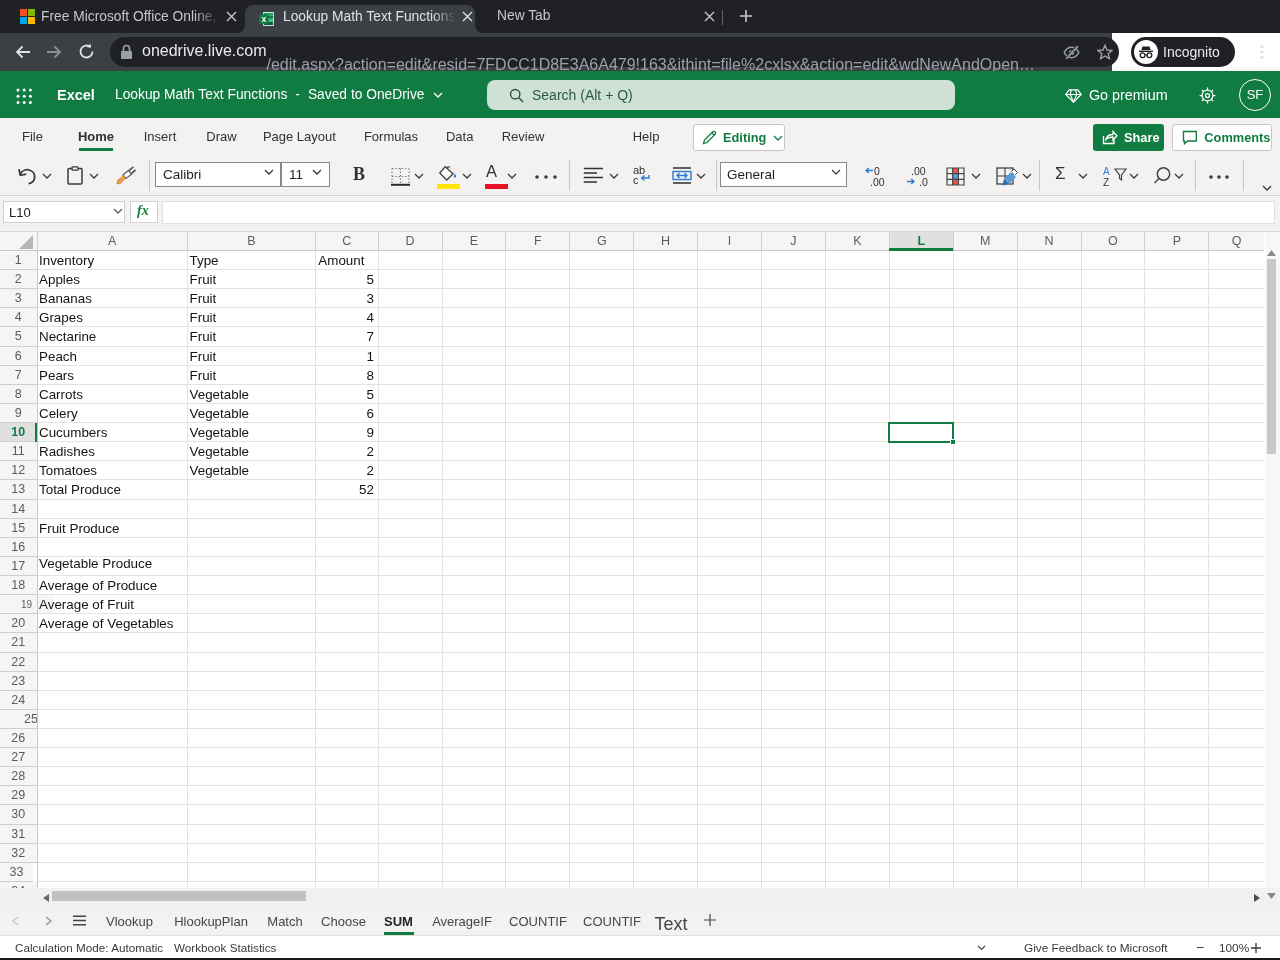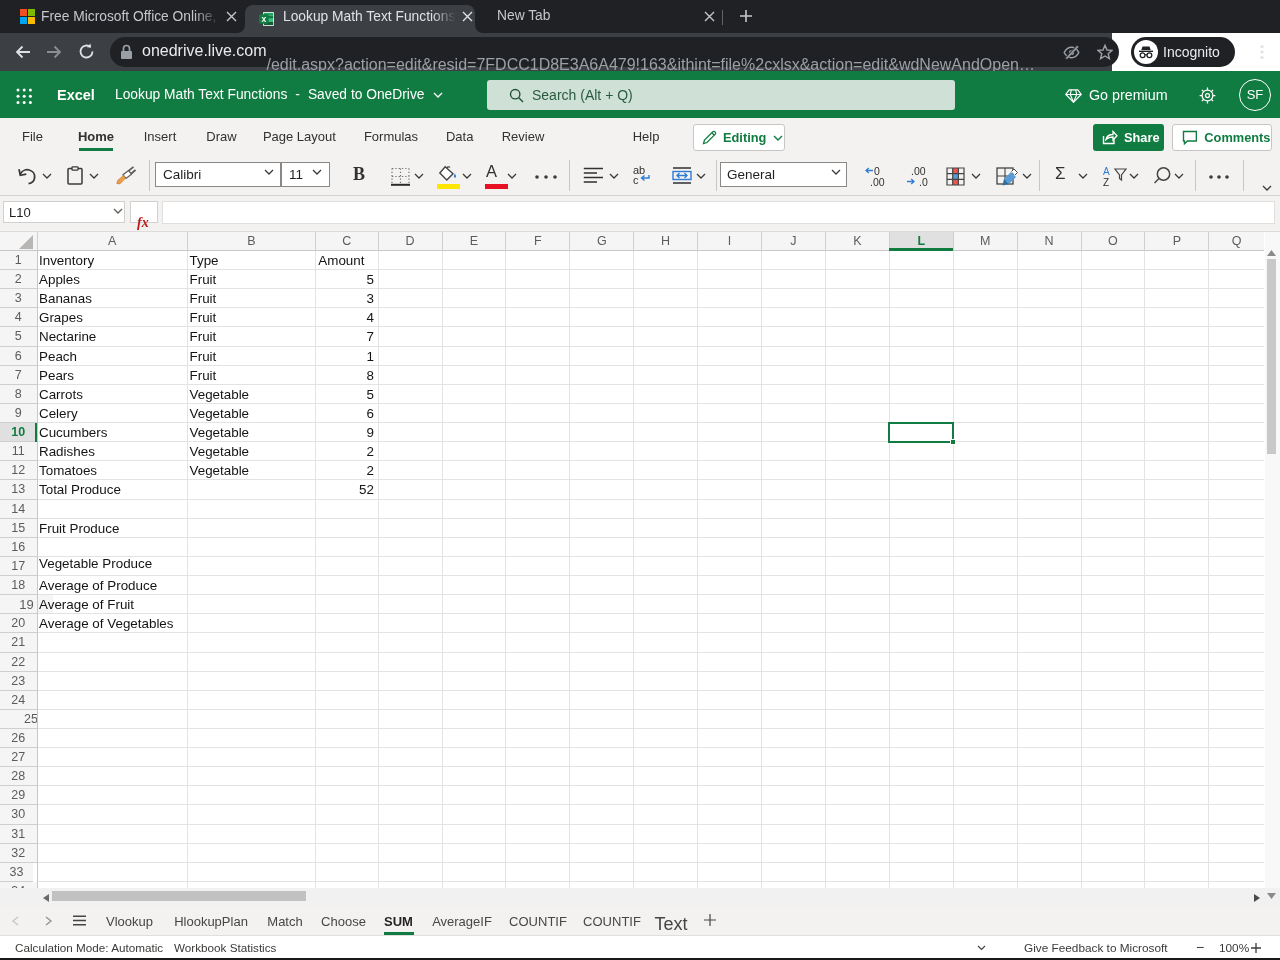--- a/index.html
+++ b/index.html
@@ -108,21 +108,21 @@
     </svg>
 <div class="abs" style="left:57px;top:15.5px;font-size:14.5px;font-weight:bold;color:#fff;">Excel</div>
 <div class="abs flex" style="left:115px;top:15px;height:17px;font-size:13.8px;color:#fff;">
       <span>Lookup Math Text Functions</span>
       <span style="margin:0 8px;">-</span>
       <span>Saved to OneDrive</span>
       <svg style="margin-left:8px" width="10" height="6" viewBox="0 0 10 6">
         <path d="M1 1 L5 5 L9 1" stroke="#fff" stroke-width="1.3" fill="none"></path>
       </svg>
     </div>
-<div class="abs flex" style="left:487px;top:9px;width:468px;height:30px;background:#cfe1d6;border-radius:3px;">
+<div class="abs flex" style="left:487px;top:9px;width:468px;height:30px;background:#cfe1d6;border-radius:8px;">
       <svg style="margin-left:22px" width="15" height="15" viewBox="0 0 15 15">
         <circle cx="6.2" cy="6.2" r="4.7" fill="none" stroke="#1f5136" stroke-width="1.4"></circle>
         <path d="M9.8 9.8 L14 14" stroke="#1f5136" stroke-width="1.4"></path>
       </svg>
       <span style="margin-left:8px;font-size:14px;color:#275a3e;">Search (Alt + Q)</span>
     </div>
 <svg class="abs" style="left:1065px;top:18px" width="17" height="14" viewBox="0 0 17 14">
       <path d="M4.2 0.8 h8.6 l3.4 4.7 L8.5 13.2 L0.8 5.5 Z" fill="none" stroke="#fff" stroke-width="1.2"></path>
       <path d="M0.8 5.5 h15.4 M6.3 0.8 L5.3 5.5 l3.2 7.7 l3.2 -7.7 L10.7 0.8" fill="none" stroke="#fff" stroke-width="1.1"></path>
     </svg>
@@ -316,21 +316,21 @@
       <path d="M1 1 L5 5 L9 1" stroke="#3b3a39" stroke-width="1.3" fill="none"></path>
     </svg>
 </div>
 <div class="abs" style="left:0;top:196px;width:1280px;height:35px;background:#f3f2f1;">
 <div class="abs" style="left:3px;top:5px;width:122px;height:22px;background:#fff;border:1px solid #d2d0ce;"></div>
 <div class="abs" style="left:9px;top:9px;font-size:13px;color:#201f1e;">L10</div>
 <svg class="abs" style="left:113px;top:12px" width="10" height="6" viewBox="0 0 10 6">
       <path d="M1 1 L5 5 L9 1" stroke="#5f5e5c" stroke-width="1.3" fill="none"></path>
     </svg>
 <div class="abs" style="left:130px;top:5px;width:28px;height:22px;background:#fff;border:1px solid #d2d0ce;"></div>
-<div class="abs" style="left:137px;top:19px;font-size:14px;font-style:italic;color:#b91c1c;font-family:'Liberation Serif',serif;font-weight:bold;">fx</div>
+<div class="abs" style="left:137px;top:7px;font-size:14px;font-style:italic;color:#15803d;font-family:'Liberation Serif',serif;font-weight:bold;">fx</div>
 <div class="abs" style="left:162px;top:5px;width:1113px;height:23px;background:#fff;border:1px solid #e1dfdd;"></div>
 </div>
 <div class="abs" style="left:0;top:230.5px;width:1280px;height:657.9px;background:#fff;overflow:hidden;border-top:0.5px solid #dddbd9;">
 <div class="abs" style="left:0;top:0;width:1264px;height:19.5px;background:#f5f5f5;border-bottom:1px solid #c9c7c5;"></div>
 <svg class="abs" style="left:18px;top:3px" width="16" height="15" viewBox="0 0 16 15">
       <path d="M15 0 V14 H1 Z" fill="#b8b6b4"></path>
     </svg>
 <div class="abs" style="left:36.5px;top:0;width:150.1px;height:19.5px;background:transparent;border-left:1px solid #d0cfcf;font-size:12.5px;color:#5c5c5c;font-weight:normal;text-align:center;line-height:19.5px;">A</div>
 <div class="abs" style="left:186.6px;top:0;width:128.50000000000003px;height:19.5px;background:transparent;border-left:1px solid #d0cfcf;font-size:12.5px;color:#5c5c5c;font-weight:normal;text-align:center;line-height:19.5px;">B</div>
 <div class="abs" style="left:315.1px;top:0;width:62.5px;height:19.5px;background:transparent;border-left:1px solid #d0cfcf;font-size:12.5px;color:#5c5c5c;font-weight:normal;text-align:center;line-height:19.5px;">C</div>
@@ -379,21 +379,21 @@
 <div class="abs" style="left:0;top:248.56px;width:36.5px;height:19.12px;background:#f5f5f5;border-bottom:1px solid #d0cfcf;font-size:12.5px;color:#5c5c5c;font-weight:normal;text-align:center;line-height:19.12px;">14</div>
 <div class="abs" style="left:36.5px;top:266.68px;width:1227.5px;height:1px;background:#e3e3e3;"></div>
 <div class="abs" style="left:0;top:267.68px;width:36.5px;height:19.12px;background:#f5f5f5;border-bottom:1px solid #d0cfcf;font-size:12.5px;color:#5c5c5c;font-weight:normal;text-align:center;line-height:19.12px;">15</div>
 <div class="abs" style="left:36.5px;top:285.80px;width:1227.5px;height:1px;background:#e3e3e3;"></div>
 <div class="abs" style="left:0;top:286.80px;width:36.5px;height:19.12px;background:#f5f5f5;border-bottom:1px solid #d0cfcf;font-size:12.5px;color:#5c5c5c;font-weight:normal;text-align:center;line-height:19.12px;">16</div>
 <div class="abs" style="left:36.5px;top:304.92px;width:1227.5px;height:1px;background:#e3e3e3;"></div>
 <div class="abs" style="left:0;top:305.92px;width:36.5px;height:19.12px;background:#f5f5f5;border-bottom:1px solid #d0cfcf;font-size:12.5px;color:#5c5c5c;font-weight:normal;text-align:center;line-height:19.12px;">17</div>
 <div class="abs" style="left:36.5px;top:324.04px;width:1227.5px;height:1px;background:#e3e3e3;"></div>
 <div class="abs" style="left:0;top:325.04px;width:36.5px;height:19.12px;background:#f5f5f5;border-bottom:1px solid #d0cfcf;font-size:12.5px;color:#5c5c5c;font-weight:normal;text-align:center;line-height:19.12px;">18</div>
 <div class="abs" style="left:36.5px;top:343.16px;width:1227.5px;height:1px;background:#e3e3e3;"></div>
-<div class="abs" style="left:0;top:344.16px;width:53px;height:19.12px;background:#f5f5f5;border-bottom:1px solid #d0cfcf;font-size:13px;color:#5c5c5c;font-weight:normal;text-align:center;line-height:19.12px;">19</div>
+<div class="abs" style="left:0;top:344.16px;width:53px;height:19.12px;background:#f5f5f5;border-bottom:1px solid #d0cfcf;font-size:10px;color:#5c5c5c;font-weight:normal;text-align:center;line-height:19.12px;">19</div>
 <div class="abs" style="left:36.5px;top:362.28px;width:1227.5px;height:1px;background:#e3e3e3;"></div>
 <div class="abs" style="left:0;top:363.28px;width:36.5px;height:19.12px;background:#f5f5f5;border-bottom:1px solid #d0cfcf;font-size:12.5px;color:#5c5c5c;font-weight:normal;text-align:center;line-height:19.12px;">20</div>
 <div class="abs" style="left:36.5px;top:381.40px;width:1227.5px;height:1px;background:#e3e3e3;"></div>
 <div class="abs" style="left:0;top:382.40px;width:36.5px;height:19.12px;background:#f5f5f5;border-bottom:1px solid #d0cfcf;font-size:12.5px;color:#5c5c5c;font-weight:normal;text-align:center;line-height:19.12px;">21</div>
 <div class="abs" style="left:36.5px;top:400.52px;width:1227.5px;height:1px;background:#e3e3e3;"></div>
 <div class="abs" style="left:0;top:401.52px;width:36.5px;height:19.12px;background:#f5f5f5;border-bottom:1px solid #d0cfcf;font-size:12.5px;color:#5c5c5c;font-weight:normal;text-align:center;line-height:19.12px;">22</div>
 <div class="abs" style="left:36.5px;top:419.64px;width:1227.5px;height:1px;background:#e3e3e3;"></div>
 <div class="abs" style="left:0;top:420.64px;width:36.5px;height:19.12px;background:#f5f5f5;border-bottom:1px solid #d0cfcf;font-size:12.5px;color:#5c5c5c;font-weight:normal;text-align:center;line-height:19.12px;">23</div>
 <div class="abs" style="left:36.5px;top:438.76px;width:1227.5px;height:1px;background:#e3e3e3;"></div>
 <div class="abs" style="left:0;top:439.76px;width:36.5px;height:19.12px;background:#f5f5f5;border-bottom:1px solid #d0cfcf;font-size:12.5px;color:#5c5c5c;font-weight:normal;text-align:center;line-height:19.12px;">24</div>

